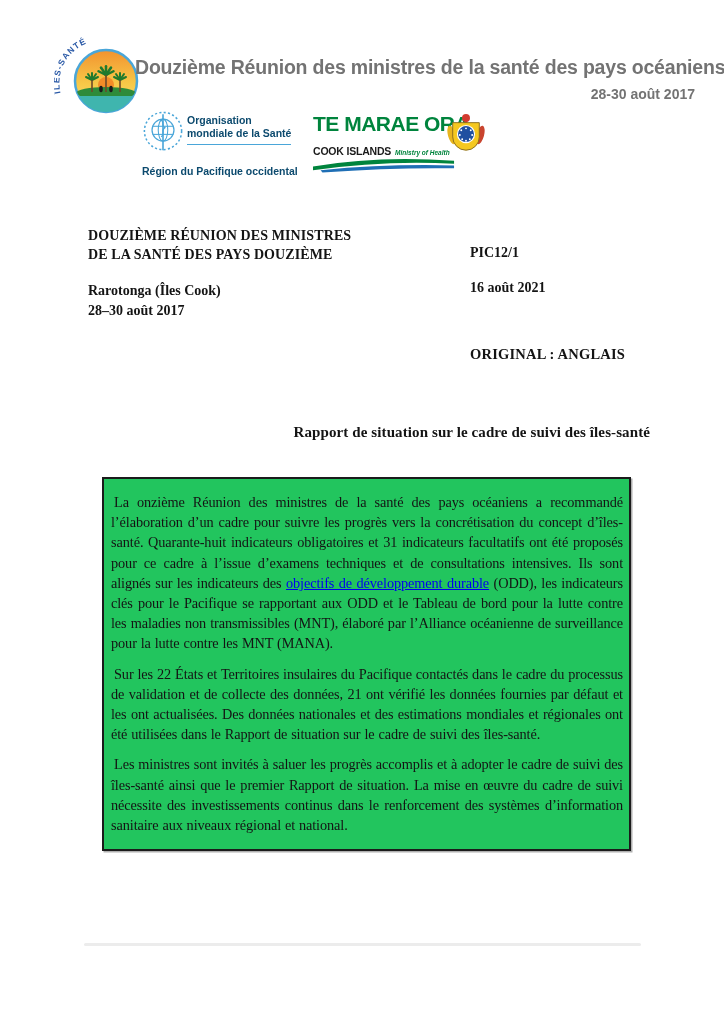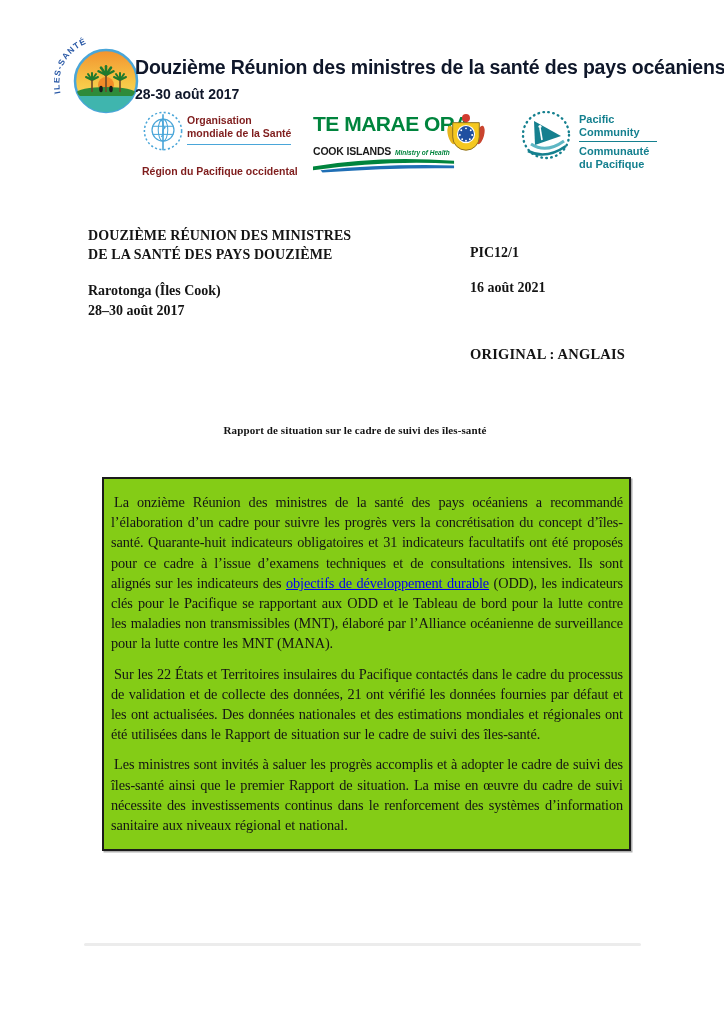--- a/index.html
+++ b/index.html
@@ -9,27 +9,27 @@
     height: 1024px;
     background: #ffffff;
     font-family: "Liberation Serif", serif;
     color: #141414;
     overflow: hidden;
   }
   
   .iles-logo { position: absolute; left: 54px; top: 35px; width: 92px; height: 84px; }
   .banner-text {
     position: absolute; left: 135px; top: 56px; width: 560px;
-    text-align: left; font-family: "Liberation Sans", sans-serif; color: #0f172a;
+    text-align: right; font-family: "Liberation Sans", sans-serif; color: #737373;
   }
   .banner-title { font-size: 19.5px; font-weight: bold; white-space: nowrap; letter-spacing: -0.2px; }
   .banner-dates { font-size: 14px; font-weight: bold; margin-top: 7px; }
 
   
-  .who-logo { position: absolute; left: 142px; top: 111px; width: 162px; font-family: "Liberation Sans", sans-serif; color: #7f1d1d; }
+  .who-logo { position: absolute; left: 142px; top: 111px; width: 162px; font-family: "Liberation Sans", sans-serif; color: #0c4a6e; }
   .who-top { display: flex; align-items: flex-start; }
   .who-emblem { width: 42px; height: 42px; flex: 0 0 auto; }
   .who-name { margin-left: 3px; margin-top: 3px; font-size: 10.5px; font-weight: bold; line-height: 12.5px; border-bottom: 1.5px solid #4AA6D9; padding-bottom: 5px; }
   .who-region { font-size: 10.5px; font-weight: bold; margin-top: 12px; white-space: nowrap; }
 
   
   .cook-logo { position: absolute; left: 313px; top: 112px; width: 172px; font-family: "Liberation Sans", sans-serif; }
   .cook-title { font-size: 21px; font-weight: bold; color: #00843D; letter-spacing: -0.5px; white-space: nowrap; }
   .cook-sub-row { display: flex; align-items: baseline; margin-top: 9px; }
   .cook-sub { font-size: 10.5px; font-weight: bold; color: #1a1a1a; letter-spacing: -0.2px; white-space: nowrap; }
@@ -49,26 +49,26 @@
     font-size: 14px; font-weight: bold; line-height: 19px; letter-spacing: 0.1px;
   }
   .meta-location { position: absolute; left: 88px; top: 281px; font-size: 14px; font-weight: bold; line-height: 20px; }
   .meta-doc-number { position: absolute; left: 470px; top: 245px; font-size: 14px; font-weight: bold; }
   .meta-doc-date { position: absolute; left: 470px; top: 280px; font-size: 14px; font-weight: bold; }
   .meta-original { position: absolute; left: 470px; top: 346px; font-size: 14.5px; font-weight: bold; letter-spacing: 0.2px; }
 
   
   .doc-title {
     position: absolute; left: 60px; top: 424px; width: 590px; margin: 0;
-    text-align: center; font-size: 11px; font-weight: bold; letter-spacing: 0.1px;
+    text-align: right; font-size: 15px; font-weight: bold; letter-spacing: 0.1px;
   }
   .summary-box {
     position: absolute; left: 102px; top: 477px; width: 529px; box-sizing: border-box;
     border: 2px solid #1b1b1b; box-shadow: 1.5px 1.5px 0 rgba(110,110,110,0.55);
-    padding: 13px 6px 6px 7px; background: #84cc16;
+    padding: 13px 6px 6px 7px; background: #22c55e;
   }
   .summary-box p {
     margin: 0 0 10px 0; font-size: 14.3px; line-height: 20.2px;
     text-align: justify; text-indent: 3px; letter-spacing: -0.1px; word-spacing: 0.4px;
   }
   .summary-box p:last-child { margin-bottom: 8px; }
   .sdg-link { color: #0000EE; text-decoration: underline; cursor: pointer; }
 
   
   .page-separator {
@@ -181,37 +181,20 @@
         <circle cx="13.5" cy="24" r="1"></circle>
           <circle cx="15" cy="19" r="1"></circle>
       </g>
     </svg>
     <svg class="cook-swoosh" viewBox="0 0 150 16" preserveAspectRatio="none">
       <path d="M0,9 Q70,-3 149,3 L149,6 Q75,2 0,13 Z" fill="#00843D"></path>
       <path d="M8,13 Q80,6 149,8 L149,11 Q85,10 10,15.5 Z" fill="#1F6FB5"></path>
     </svg>
   </div>
 
-  <div class="spc-logo">
-    <svg class="spc-emblem" viewBox="0 0 54 54">
-      <circle cx="27" cy="26" r="23" fill="none" stroke="#15808F" stroke-width="2.4" stroke-dasharray="0.6 4.4" stroke-linecap="round"></circle>
-      <path d="M15,12 L42,27 L16,36 Z" fill="#15808F"></path>
-      <path d="M21,19 L23,31" stroke="#ffffff" stroke-width="1.6"></path>
-      <circle cx="21" cy="17.5" r="1.6" fill="#ffffff"></circle>
-      <path d="M12,35 Q27,45 45,32" fill="none" stroke="#5FB7C4" stroke-width="3"></path>
-      <path d="M9,42 Q27,51 47,37" fill="none" stroke="#15808F" stroke-width="2.6"></path>
-    </svg>
-    <div class="spc-text">
-      <div>Pacific</div>
-      <div>Community</div>
-      <hr class="spc-divider">
-      <div>Communauté</div>
-      <div>du Pacifique</div>
-    </div>
-  </div>
 
   <div class="meta-left">
     <div>DOUZIÈME RÉUNION DES MINISTRES</div>
     <div>DE LA SANTÉ DES PAYS DOUZIÈME</div>
   </div>
   <div class="meta-location">
     <div>Rarotonga (Îles Cook)</div>
     <div>28–30 août 2017</div>
   </div>
   <div class="meta-doc-number">PIC12/1</div>

